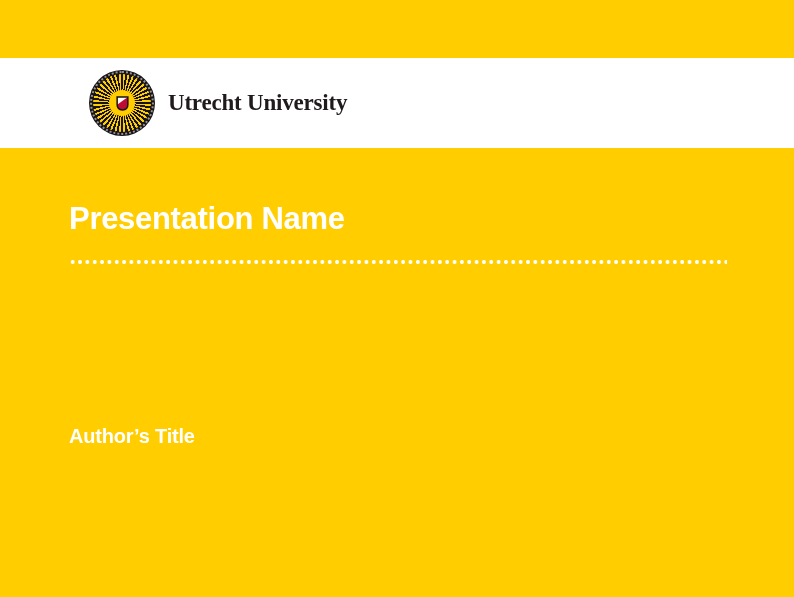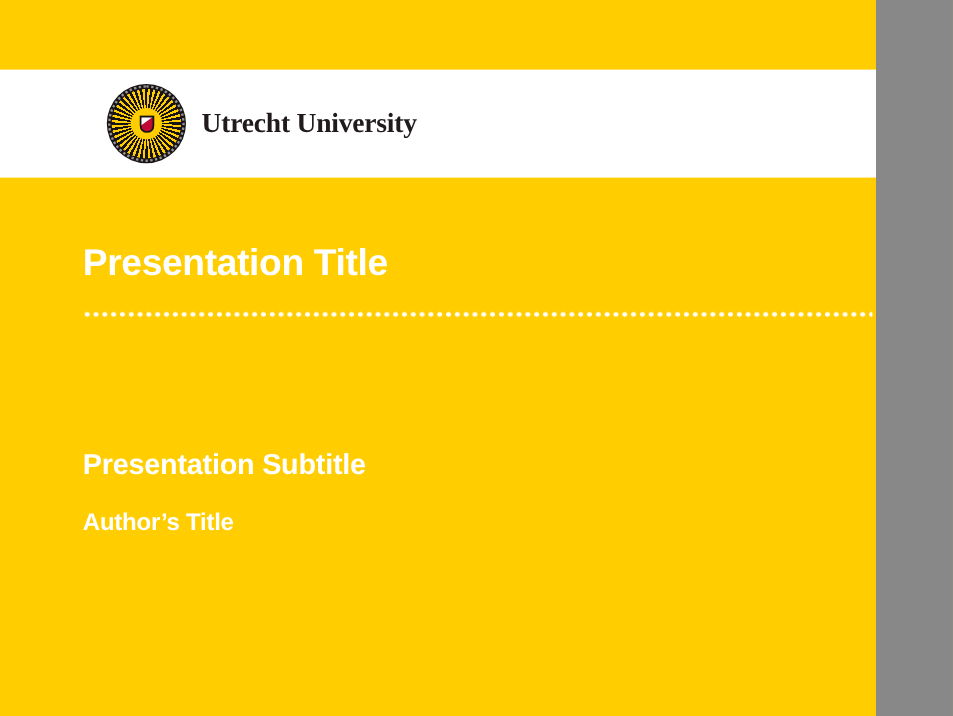--- a/index.html
+++ b/index.html
@@ -6,21 +6,21 @@
     --brand-yellow: #FFCD00;
     --band-white: #FFFFFF;
     --text-white: #FFFFFF;
     --wordmark-black: #211A1C;
     --logo-black: #181314;
     --shield-red: #C00A35;
   }
   html, body { margin: 0; padding: 0; background: #888; }
   .slide {
     position: relative;
-    width: 730px;
+    width: 794px;
     height: 597px;
     overflow: hidden;
     background: var(--brand-yellow, #FFCD00);
     font-family: "Liberation Sans", "DejaVu Sans", sans-serif;
   }
   .top-band {
     position: absolute;
     left: 0; top: 0;
     width: 100%; height: 58px;
     background: var(--brand-yellow, #FFCD00);
@@ -137,21 +137,20 @@
       <div class="sun-core"></div>
       <svg class="shield" viewBox="0 0 12 14" aria-hidden="true">
         <path d="M1,1 H11 V8 C11,11.3 8.8,13 6,13 C3.2,13 1,11.3 1,8 Z" fill="#FFFFFF"></path>
         <path d="M11,1 L1,8.2 C1.2,11.4 3.4,13 6,13 C8.8,13 11,11.3 11,8 Z" fill="#C00A35"></path>
         <path d="M1,1 H11 V8 C11,11.3 8.8,13 6,13 C3.2,13 1,11.3 1,8 Z" fill="none" stroke="#181314" stroke-width="1.4"></path>
       </svg>
     </div>
     <div class="wordmark">Utrecht University</div>
   </div>
 
-  <div class="title">Presentation Title</div>
+  <div class="title">Presentation Name</div>
 
   <div class="dotted-divider"></div>
 
-  <div class="subtitle">Presentation Subtitle</div>
 
   <div class="author">Author’s Title</div>
 
 </div>
 
 </body></html>

